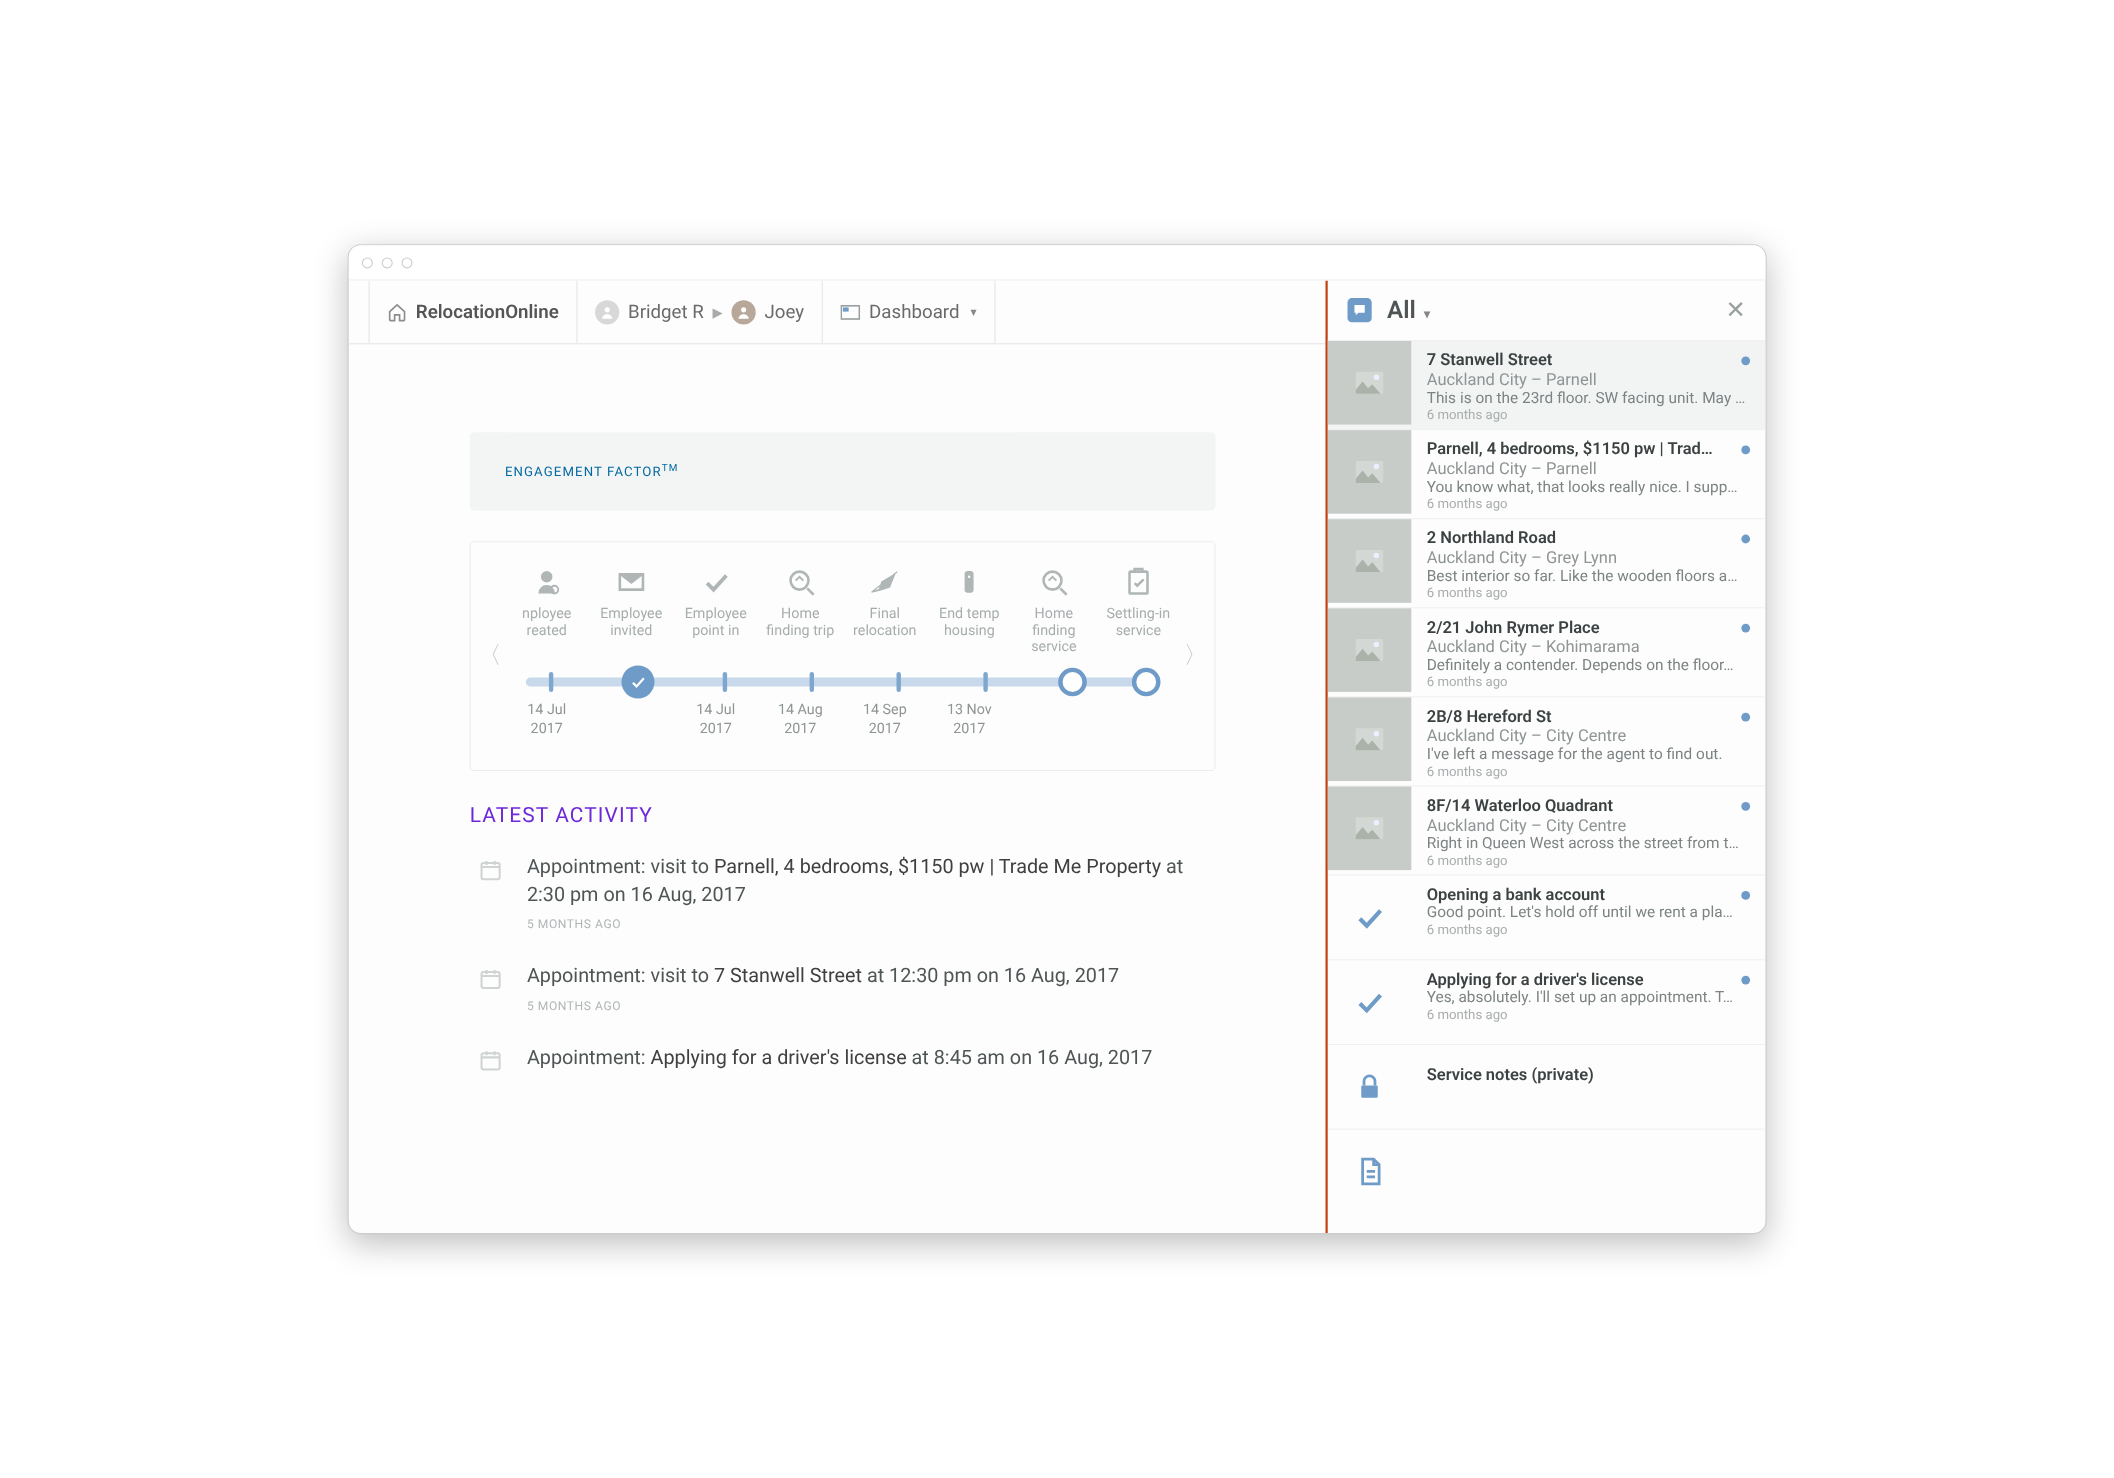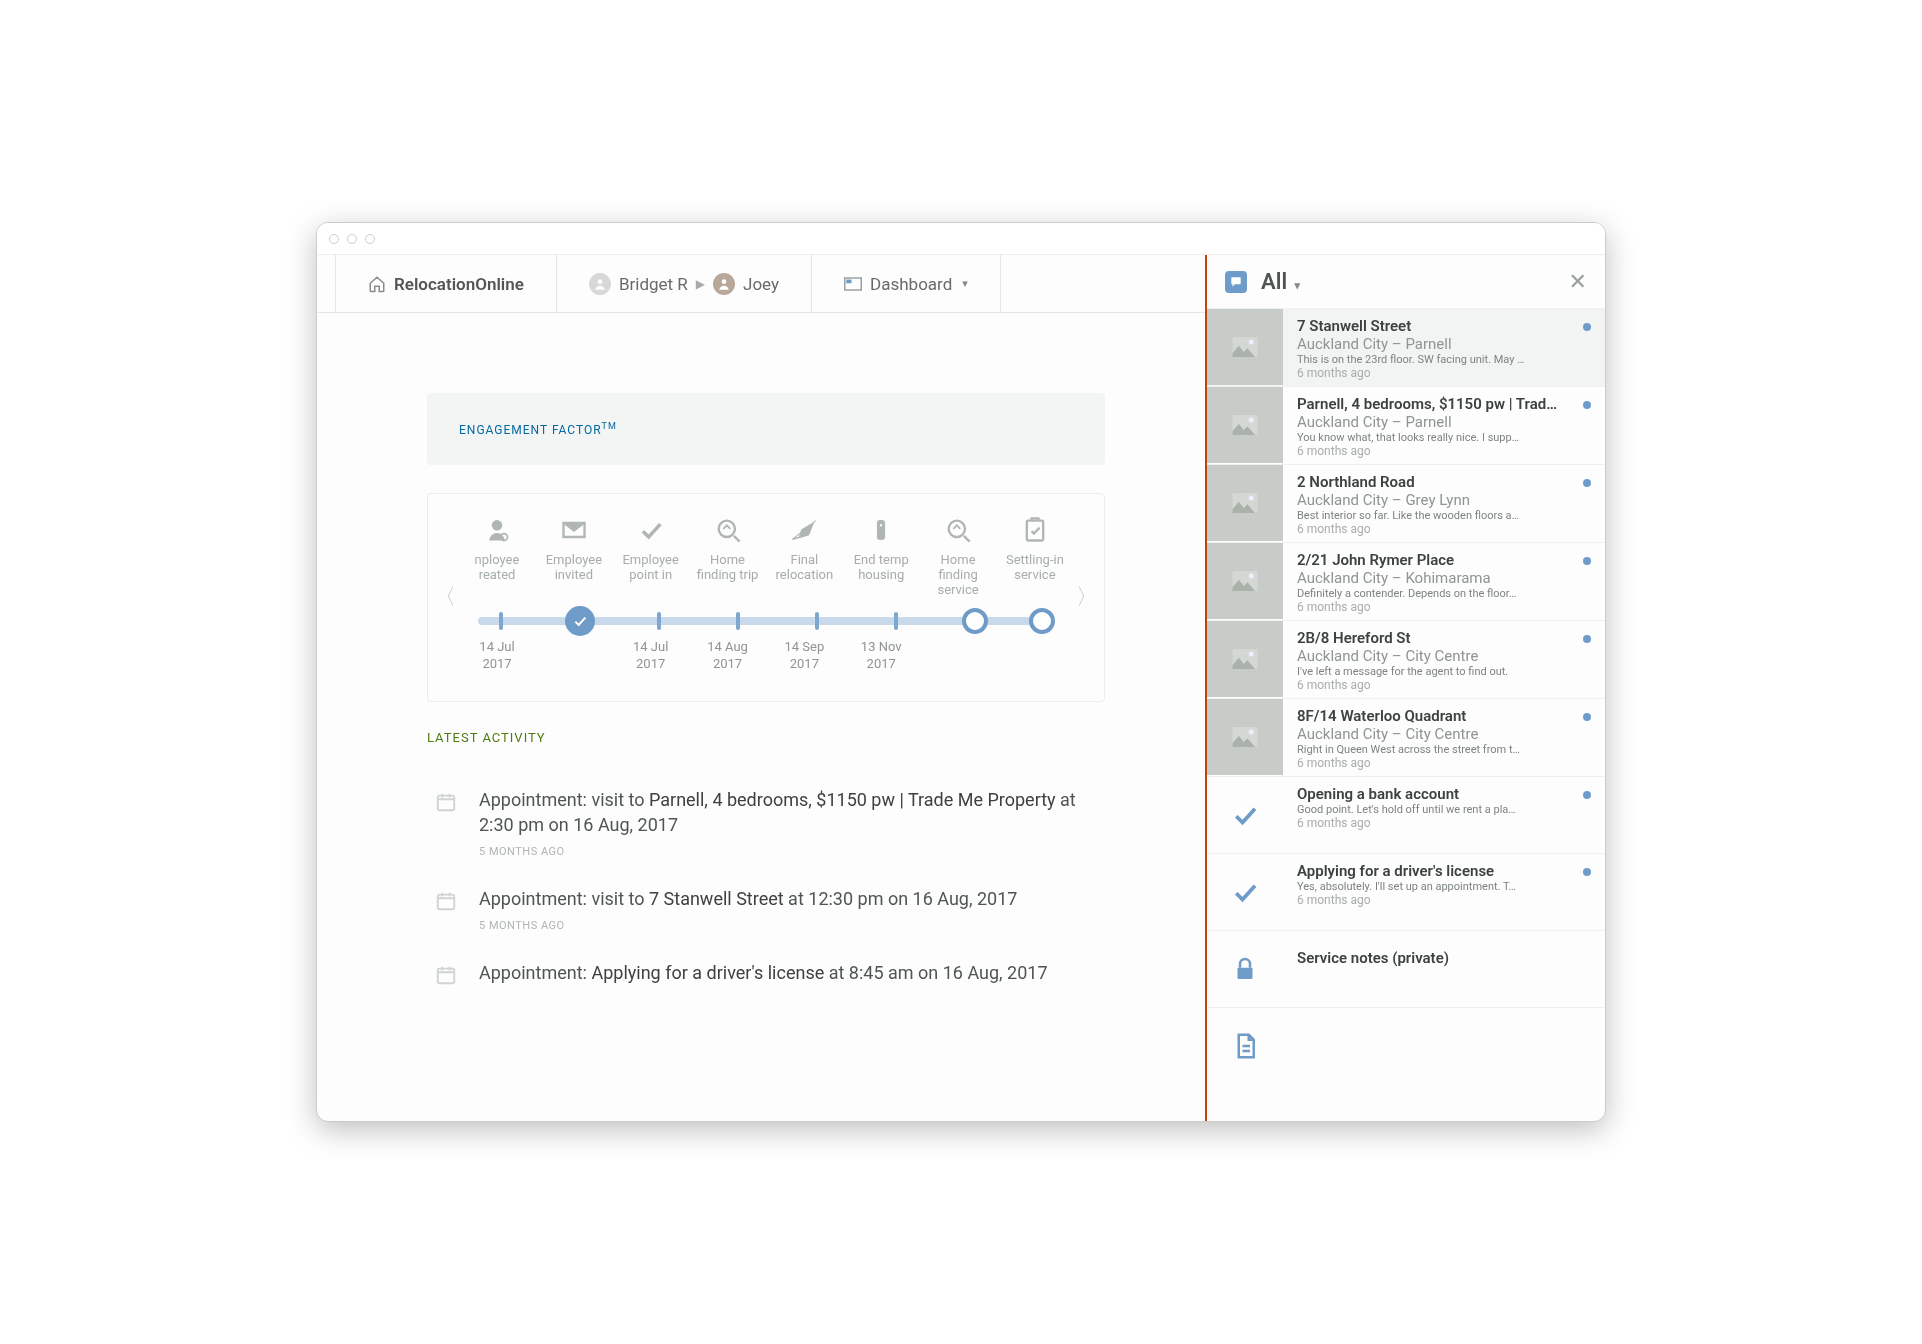--- a/index.html
+++ b/index.html
@@ -43,21 +43,21 @@
     display: flex;
     align-items: center;
     border-bottom: 1px solid #e6e6e6;
     height: 58px;
     padding-left: 18px;
   }
   .nav-cell {
     display: flex;
     align-items: center;
     gap: 8px;
-    padding: 0 32px;
+    padding: 0 16px;
     height: 100%;
     border-right: 1px solid #e6e6e6;
     color: #6a6a6a;
     font-size: 17px;
   }
   .nav .brand { color: #555; font-weight: 600; border-left: 1px solid #e6e6e6;}
   .home-icon { width:18px; height:18px; }
   .avatar-circle {
     width: 22px; height:22px; border-radius:50%; background:#d8d8d8;
     display:inline-flex; align-items:center; justify-content:center;
@@ -99,21 +99,21 @@
   .tl-tick { position:absolute; top:-5px; width:4px; height:18px; background:#7da7cf; border-radius:2px; transform:translateX(-50%);}
   .tl-node { position:absolute; top:50%; transform:translate(-50%,-50%); border-radius:50%;}
   .tl-node.filled { width:30px; height:30px; background:#6f9bc8; display:flex; align-items:center; justify-content:center;}
   .tl-node.filled svg { width:16px; height:16px; stroke:#fff; stroke-width:3; fill:none;}
   .tl-node.open { width:26px; height:26px; border:4px solid #6f9bc8; background:#fff; }
   .tl-dates { display:flex; justify-content:space-between; padding:0 4px; }
   .tl-date { width:70px; text-align:center; color:#8f9494; font-size:13px; line-height:1.3; }
   .tl-arrow { position:absolute; top:50%; transform:translateY(-50%); color:#c9cccc; cursor:pointer; font-size:22px;}
   .tl-arrow.left { left:6px; }
   .tl-arrow.right { right:6px; }
-  .section-label { font-size:13px; letter-spacing:1px; color:#4d7c0f; margin-bottom:32px;}
+  .section-label { font-size:19px; letter-spacing:1px; color:#6d28d9; margin-bottom:14px;}
   .activity-item { display:flex; gap:22px; padding: 10px 0 18px 8px; }
   .cal-icon { width:22px; height:22px; color:#cfd3d3; flex-shrink:0; margin-top:4px;}
   .act-text { color:#4f5555; font-size:18px; line-height:1.4;}
   .act-text a { color:#404040; text-decoration:none;}
   .act-time { font-size:11px; letter-spacing:0.5px; color:#b1b5b5; margin-top:8px;}
 
   
   .right-col {
     width: 400px;
     border-left: 2px solid #c2410c;
@@ -128,21 +128,21 @@
   .panel-title { font-size:22px; font-weight:600; color:#4f5555; flex:1;}
   .panel-close { font-size:22px; color:#9aa0a0; cursor:pointer;}
   .panel-list { flex:1; overflow-y:auto; }
   .p-item { display:flex; position:relative; border-top:1px solid #f0f0f0;}
   .p-item.selected { background:#f2f4f4;}
   .p-thumb { width:76px; height:76px; background:#c8ccc8; flex-shrink:0; display:flex; align-items:center; justify-content:center;}
   .p-thumb svg { width:30px; height:30px; }
   .p-body { padding: 8px 12px 6px 14px; flex:1; overflow:hidden;}
   .p-title { font-size:15px; font-weight:600; color:#3c4242; white-space:nowrap; overflow:hidden; text-overflow:ellipsis;}
   .p-sub { font-size:15px; color:#8f9494; white-space:nowrap; overflow:hidden; text-overflow:ellipsis;}
-  .p-snip { font-size:11px; color:#7d8383; white-space:nowrap; overflow:hidden; text-overflow:ellipsis;}
+  .p-snip { font-size:14px; color:#7d8383; white-space:nowrap; overflow:hidden; text-overflow:ellipsis;}
   .p-time { font-size:12px; color:#a9adad;}
   .p-dot { position:absolute; right:14px; top:14px; width:8px; height:8px; border-radius:50%; background:#6f9bc8;}
   .p-item.simple .p-body { padding:18px 12px 18px 14px;}
   .icon-thumb { background:transparent; }
   .svg-blue { stroke:#6f9bc8; fill:none; stroke-width:3;}
 </style>
 </head>
 <body>
 
 <div class="browser-frame">

